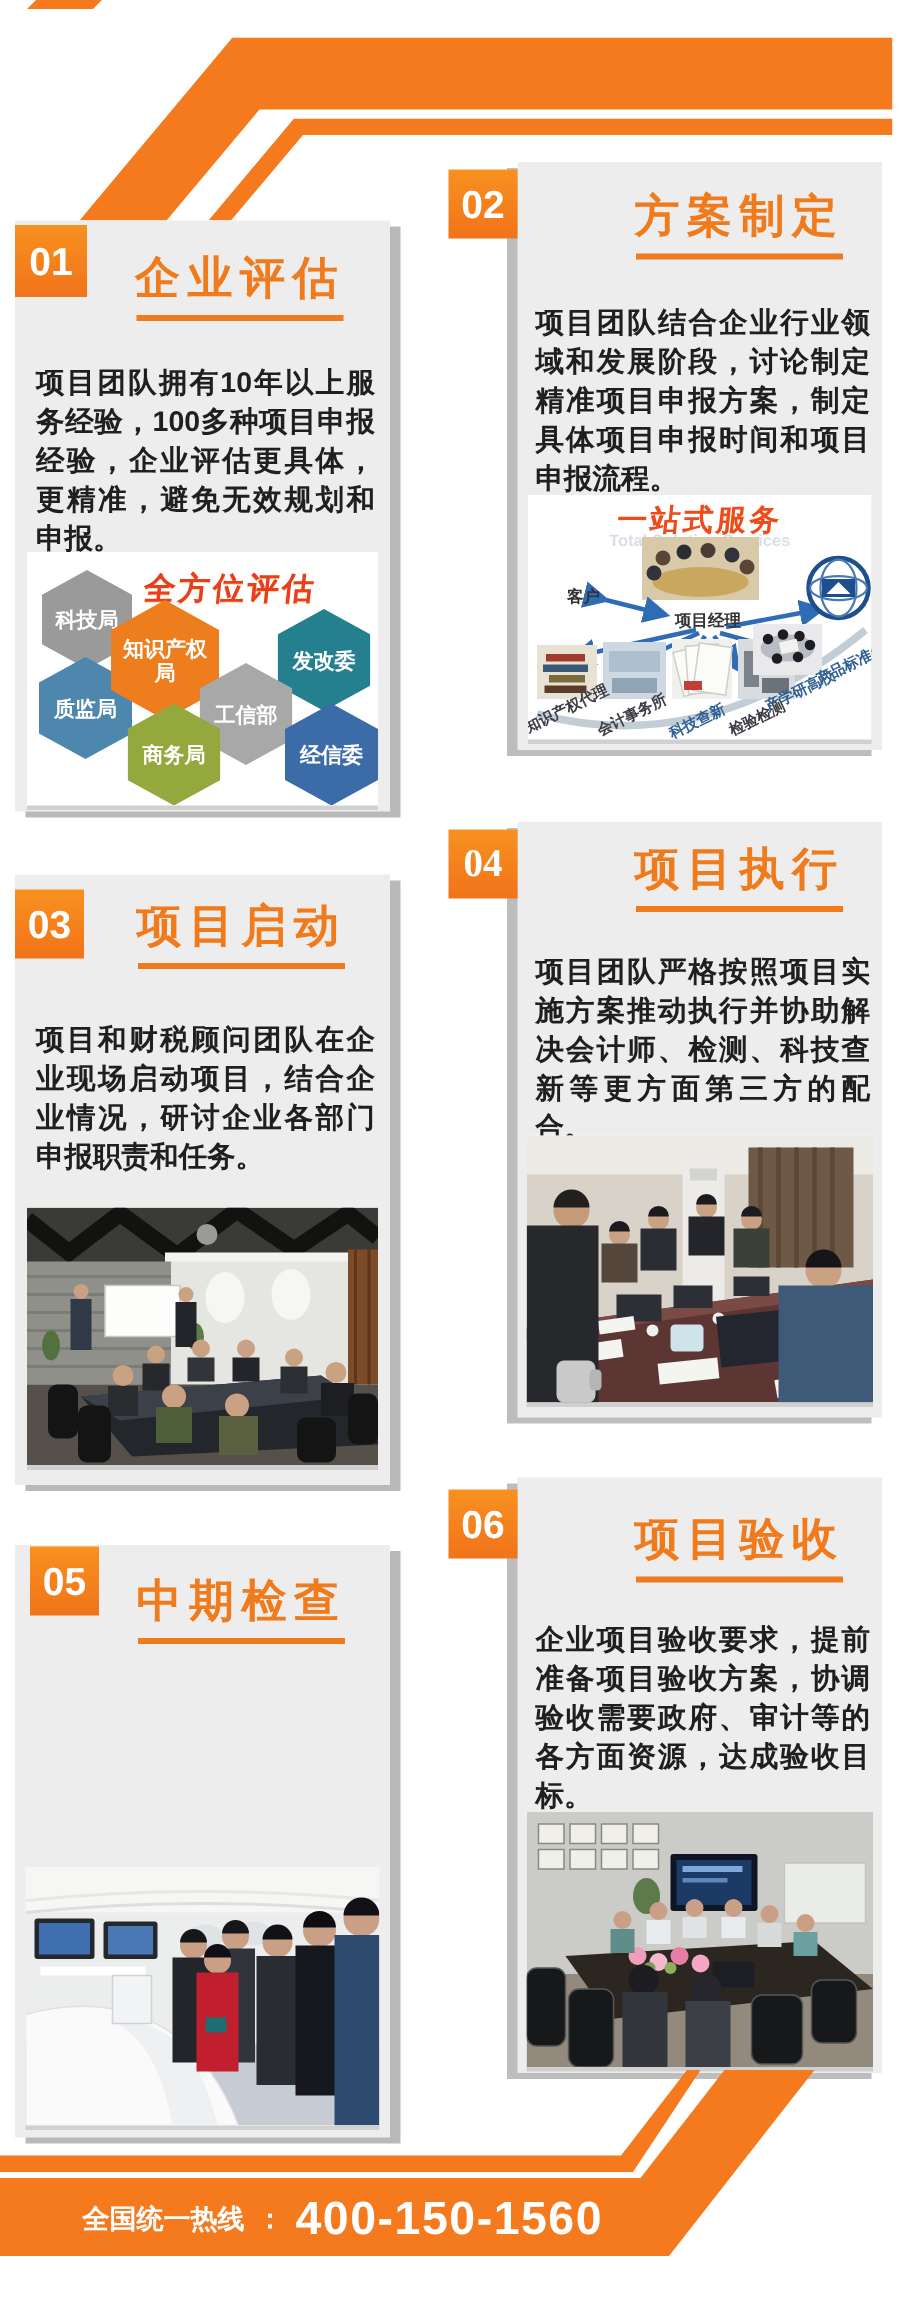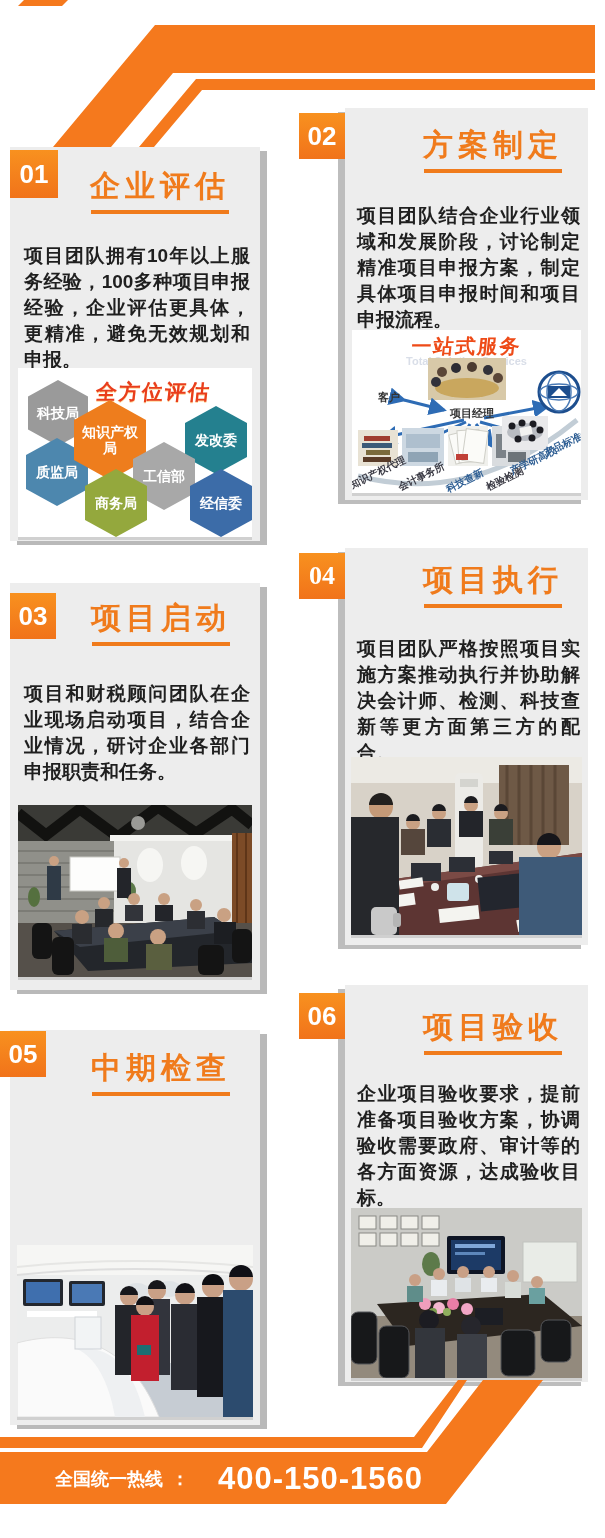--- a/index.html
+++ b/index.html
@@ -19,21 +19,21 @@
   .hdr-title{font-size:34px;font-weight:bold;letter-spacing:2px;}
   .hdr-sub{font-size:16px;font-weight:bold;letter-spacing:1px;}
 
   .ftr-zone{position:absolute;left:0;top:1370px;width:605px;height:168px;}
   .footer-main{left:0;top:0;width:605px;height:168px;
     clip-path:polygon(0px 82px,427px 82px,483px 10px,543px 10px,446px 134px,0px 134px);}
   .footer-stripe{left:0;top:0;width:605px;height:168px;
     clip-path:polygon(0px 67px,414px 67px,458px 10px,467px 10px,422px 78px,0px 78px);}
   .ftr-text{position:absolute;left:55px;top:86px;height:46px;display:flex;align-items:center;gap:8px;color:#fff;}
   .ftr-label{font-size:18px;font-weight:bold;}
-  .ftr-number{font-size:31px;font-weight:bold;letter-spacing:1px;margin-left:21px;}
+  .ftr-number{font-size:31px;font-weight:bold;letter-spacing:1px;}
 
   
   .card{position:absolute;background:#ededed;}
   .card.sh-r{box-shadow:7px 4px 0 #b9b9b9;}
   .card.sh-l{box-shadow:-7px 4px 0 #bdbdbd;}
   .badge{position:absolute;width:46px;height:46px;z-index:5;
     background:linear-gradient(180deg,#f8911f,#f1731a);
     display:flex;align-items:center;justify-content:center;
     color:#fff;font-size:26px;font-weight:bold;}
   .step-title{position:absolute;text-align:center;color:#f07b1c;font-weight:bold;
@@ -387,21 +387,21 @@
           <circle cx="196" cy="42" r="11" fill="#c9a086"></circle>
             <path d="M185,40 a11,11 0 0 1 22,0 z" fill="#0e0e12"></path>
           <rect x="180" y="52" width="34" height="100" fill="#17181d"></rect>
           <circle cx="224" cy="34" r="12" fill="#c9a086"></circle>
             <path d="M212,32 a12,12 0 0 1 24,0 z" fill="#101016"></path>
           <rect x="206" y="45" width="30" height="127" fill="#2c4b6e"></rect>
         </g>
       </svg>
     </div>
   </div>
-  <div class="badge" style="left:0;top:1031px;">05</div>
+  <div class="badge" style="left:20px;top:1031px;">05</div>
 
   <div class="card sh-l" style="left:345px;top:985px;width:243px;height:397px;font-family:Liberation Serif, serif;">
     <div class="step-title" style="left:55px;right:2px;top:25px;">
       <span>项目验收</span>
       <div class="t-underline"></div>
     </div>
     <div class="step-body" style="left:12px;right:8px;top:96px;">企业项目验收要求，提前准备项目验收方案，协调验收需要政府、审计等的各方面资源，达成验收目标。</div>
     <div class="imgbox photo" style="left:6px;top:223px;width:231px;height:170px;">
       <svg width="231" height="170" viewBox="0 0 231 170">
         <rect width="231" height="170" fill="#cbcbc7"></rect>

